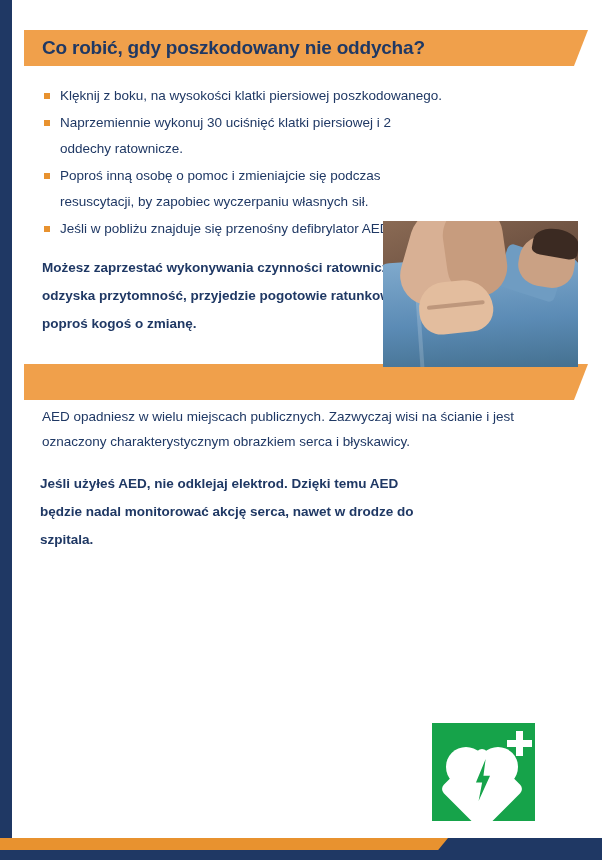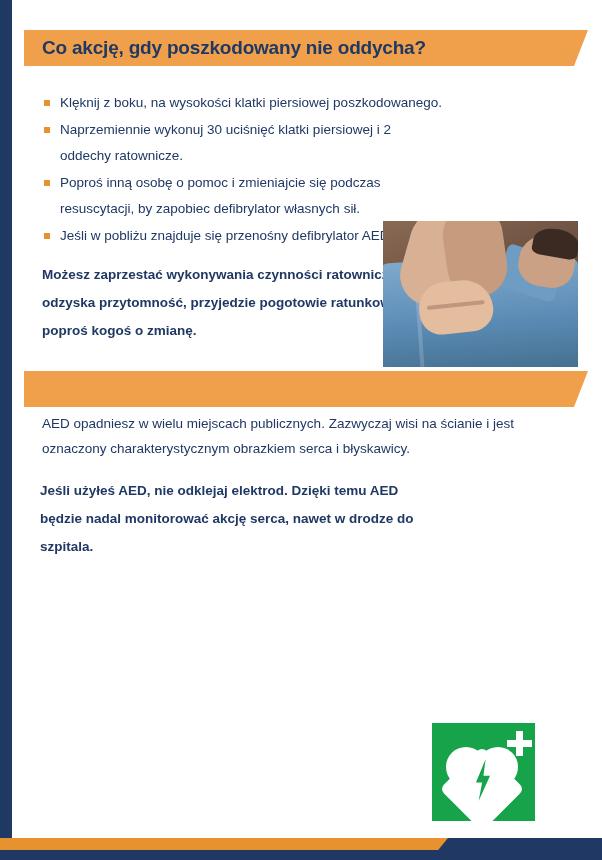--- a/index.html
+++ b/index.html
@@ -98,21 +98,21 @@
   .para {
     margin: 14px 30px 0 30px;
     color: #1f3864;
     font-size: 13.5px;
     line-height: 25px;
   }
   .para b { font-weight: bold; }
 
   ul.bullets {
     list-style: none;
-    margin: 24px 30px 0 30px;
+    margin: 17px 30px 0 30px;
     padding: 0;
   }
   ul.bullets li {
     position: relative;
     padding-left: 18px;
     color: #1f3864;
     font-size: 13.5px;
     line-height: 26px;
     margin-bottom: 1px;
   }
@@ -306,29 +306,29 @@
 </head>
 <body>
 
 <div class="page">
 
   <div class="left-bar"></div>
 
   <div class="content">
 
     <div class="section-header" style="margin-top:30px;">
-      <div class="section-title">Co akcję, gdy poszkodowany nie oddycha?</div>
+      <div class="section-title">Co robić, gdy poszkodowany nie oddycha?</div>
       <div class="wedge"></div>
     </div>
 
 
     <ul class="bullets">
       <li><span>Klęknij z boku, na wysokości klatki piersiowej poszkodowanego.</span></li>
       <li class="narrow"><span>Naprzemiennie wykonuj 30 uciśnięć klatki piersiowej i 2 oddechy ratownicze.</span></li>
-      <li class="narrow"><span>Poproś inną osobę o pomoc i zmieniajcie się podczas resuscytacji, by zapobiec defibrylator własnych sił.</span></li>
+      <li class="narrow"><span>Poproś inną osobę o pomoc i zmieniajcie się podczas resuscytacji, by zapobiec wyczerpaniu własnych sił.</span></li>
       <li><span>Jeśli w pobliżu znajduje się przenośny defibrylator AED – użyj go.</span></li>
     </ul>
 
     <div class="bold-block" style="margin-top:12px;width:520px;">Możesz zaprzestać wykonywania czynności ratowniczych jeśli: poszkodowany odzyska przytomność, przyjedzie pogotowie ratunkowe lub opadniesz z sił – poproś kogoś o zmianę.</div>
 
     <div class="section-header" style="margin-top:26px;">
       <div class="wedge"></div>
     </div>
 
     <div class="para" style="margin-top:4px;width:520px;">AED opadniesz w wielu miejscach publicznych. Zazwyczaj wisi na ścianie i jest oznaczony charakterystycznym obrazkiem serca i błyskawicy.</div>

